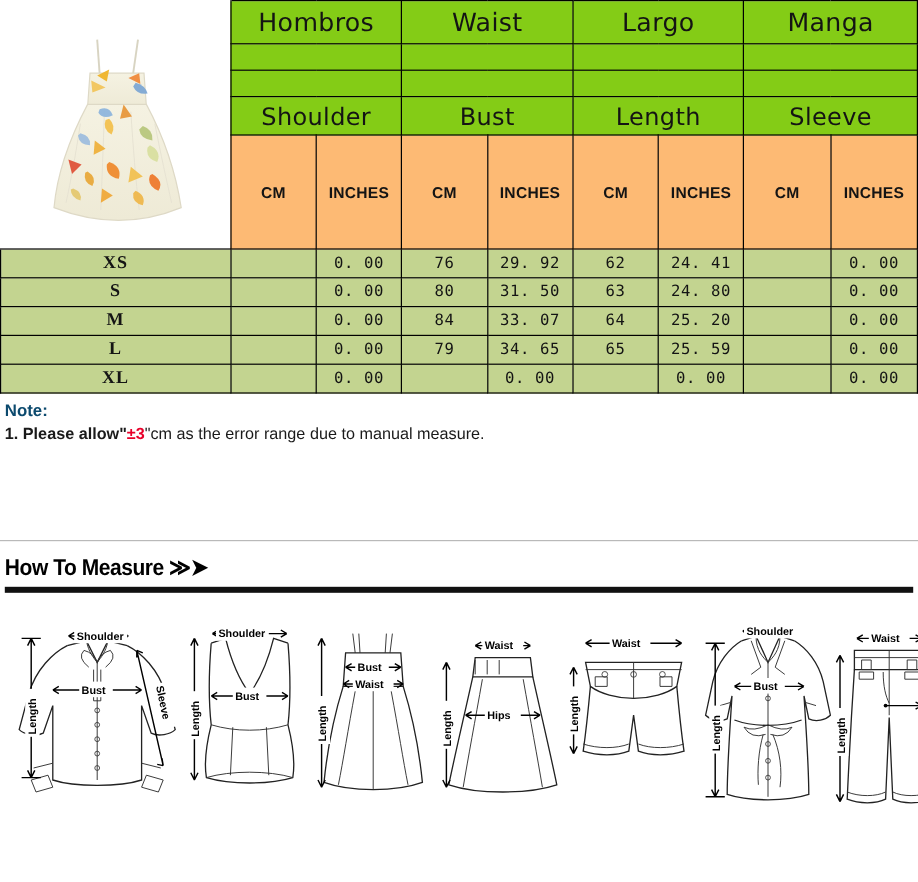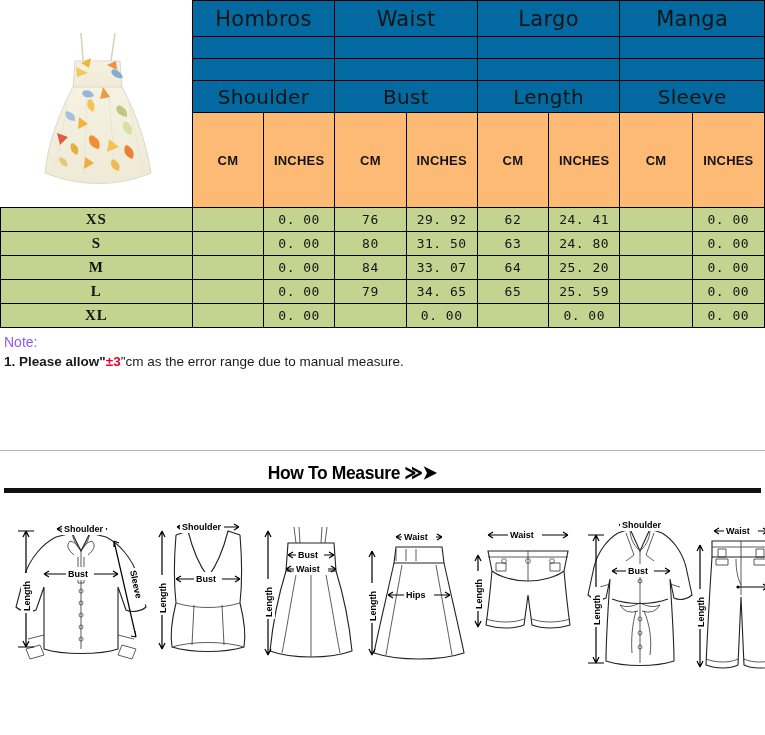--- a/index.html
+++ b/index.html
@@ -31,21 +31,21 @@
   .col-meas  { width: 71px; }
   .col-meas2 { width: 72px; }
 
   .photo-cell {
     background: #ffffff;
     border-top: 1px solid #ffffff !important;
     border-left: 1px solid #ffffff !important;
     padding: 0;
   }
   .hdr-es, .hdr-en, .hdr-blank {
-    background: #0369a1;
+    background: #84cc16;
   }
   .hdr-es {
     height: 36px;
     font-size: 21px;
     font-family: "DejaVu Sans", sans-serif;
     font-weight: 400;
     letter-spacing: 0.3px;
   }
   .hdr-blank { height: 22px; }
   .hdr-en {
@@ -86,38 +86,38 @@
     display: flex; align-items: center; justify-content: center;
   }
 
   
   .note-box {
     padding: 6px 4px 4px 4px;
     border-bottom: 1px solid #b9b9b9;
     height: 123px;
   }
   .note-title {
-    font-size: 14px; font-weight: normal; color: #8b5cf6;
+    font-size: 14px; font-weight: bold; color: #0c4a6e;
     font-family: "Liberation Sans", sans-serif;
     line-height: 17px;
     margin-bottom: 1px;
   }
   .note-line {
     font-size: 13.5px;
     color: #1a1a1a;
     line-height: 19px;
     font-family: "Liberation Sans", sans-serif;
     white-space: nowrap;
   }
   .note-line-1 { font-weight: bold; }
   .note-line-1 .plain { font-weight: normal; }
   .red { color: #e8002a; }
 
   
-  .htm-box { padding: 10px 4px 0 4px; text-align: center; }
+  .htm-box { padding: 10px 4px 0 4px; }
   .htm-title {
     font-size: 19px;
     font-weight: bold;
     font-family: "Liberation Sans", sans-serif;
     letter-spacing: -0.4px;
     color: #000;
     transform: scaleX(0.92);
     transform-origin: left center;
     white-space: nowrap;
   }

